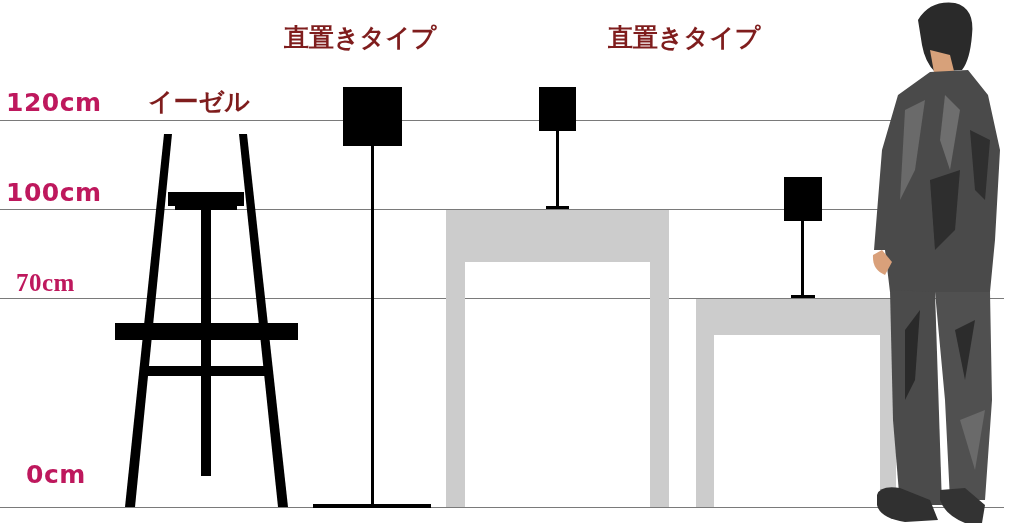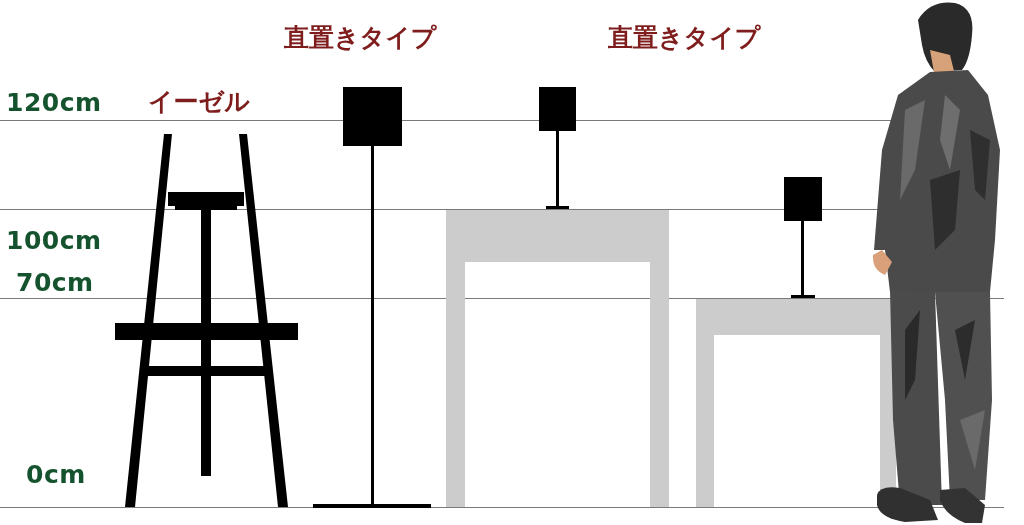--- a/index.html
+++ b/index.html
@@ -1,37 +1,37 @@
 <!DOCTYPE html>
 <html><head>
 <meta charset="utf-8">
 <style>
   html, body { margin:0; padding:0; background:#ffffff; }
   body { width:1024px; height:525px; position:relative; overflow:hidden;
          font-family:"DejaVu Sans", sans-serif; }
   .hline { position:absolute; left:0; height:1px; background:#7a7a7a; }
-  .hlabel { position:absolute; color:#14532d; font-weight:bold; font-size:25px;
+  .hlabel { position:absolute; color:#be185d; font-weight:bold; font-size:25px;
             line-height:25px; font-family:"DejaVu Sans", sans-serif; letter-spacing:0.5px; }
   .title { position:absolute; color:#7f1d1d; font-weight:bold; font-size:25px; line-height:28px;
            font-family:"DejaVu Sans", sans-serif; white-space:nowrap; }
   .blk { position:absolute; background:#000; }
   .gray { position:absolute; background:#cccccc; }
   svg { position:absolute; left:0; top:0; }
 </style>
 </head>
 <body>
 
 <div class="hline" style="top:120px; width:900px;"></div>
 <div class="hline" style="top:209px; width:900px;"></div>
 <div class="hline" style="top:298px; width:1004px;"></div>
 <div class="hline" style="top:507px; width:1004px;"></div>
 
 <div class="hlabel" style="left:6px; top:90px;">120cm</div>
-<div class="hlabel" style="left:6px; top:180px;margin-top:48px;">100cm</div>
-<div class="hlabel" style="left:16px; top:270px;">70cm</div>
+<div class="hlabel" style="left:6px; top:180px;">100cm</div>
+<div class="hlabel" style="left:16px; top:270px;font-family:Liberation Serif, serif;">70cm</div>
 <div class="hlabel" style="left:26px; top:462px;">0cm</div>
 
 <div class="title" style="left:148px; top:88px;">イーゼル</div>
 <div class="title" style="left:284px; top:24px;">直置きタイプ</div>
 <div class="title" style="left:608px; top:24px;">直置きタイプ</div>
 
 <div>
   <svg width="1024" height="525">
     <polygon points="164,134 172,134 135,507 125,507" fill="#000"></polygon>
     <polygon points="239,134 247,134 288,507 278,507" fill="#000"></polygon>

